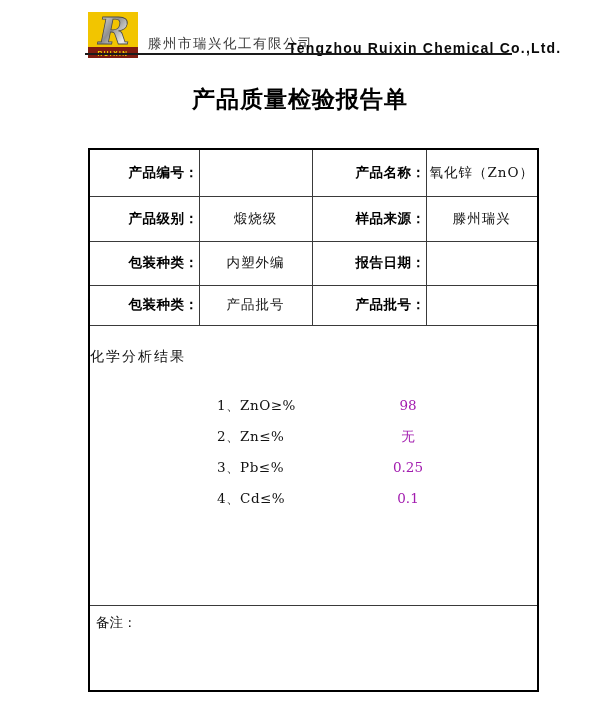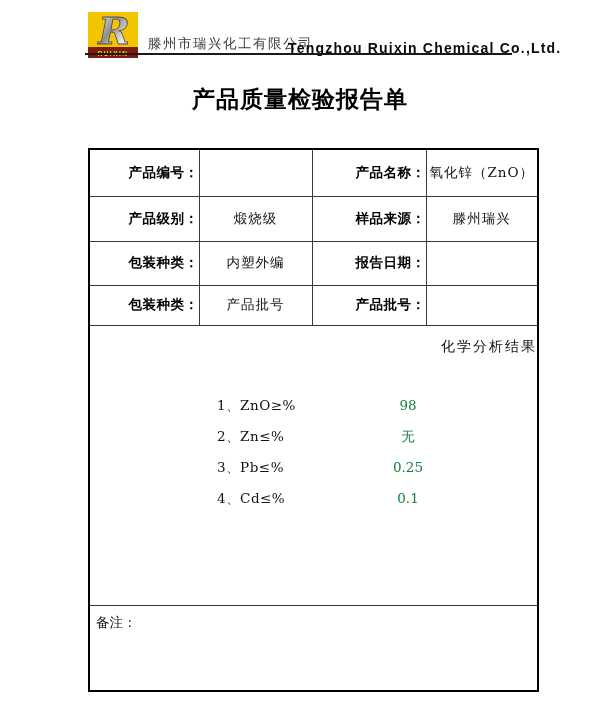--- a/index.html
+++ b/index.html
@@ -59,35 +59,35 @@
   }
   td.val {
     font-family:"DejaVu Serif", serif;
     text-align:center; color:#111;
     letter-spacing:1px;
   }
 
   
   td.analysis-cell { position:relative; vertical-align:top; height:233px; }
   .analysis-heading {
-    position:absolute; top:12px; left:0; width:100%;
-    text-align:right;
+    position:absolute; top:22px; left:0; width:100%;
+    text-align:left;
     font-family:"DejaVu Serif", serif; font-size:14px; color:#111;
     letter-spacing:2px;
   }
   .analysis-item { position:absolute; left:0; width:100%; height:16px;padding-left:34px; }
   .ai-label {
     position:absolute; left:127px; top:0;
     font-family:"DejaVu Serif", serif; font-size:13.5px; color:#111;
     letter-spacing:0.5px; white-space:nowrap;
   }
   .ai-value {
     position:absolute; left:287px; top:0; width:62px;
     text-align:center;
-    font-family:"DejaVu Serif", serif; font-size:13.5px; color:#15803d;
+    font-family:"DejaVu Serif", serif; font-size:13.5px; color:#a21caf;
   }
   .item-0 { top:71px; } .item-1 { top:102px; } .item-2 { top:133px; } .item-3 { top:164px; }
 
   
   td.remarks-cell { position:relative; vertical-align:top; height:70px; }
   .remarks-label {
     position:absolute; left:6px; top:8px;
     font-family:"DejaVu Serif", serif; font-size:13.5px; color:#111;
   }
 

